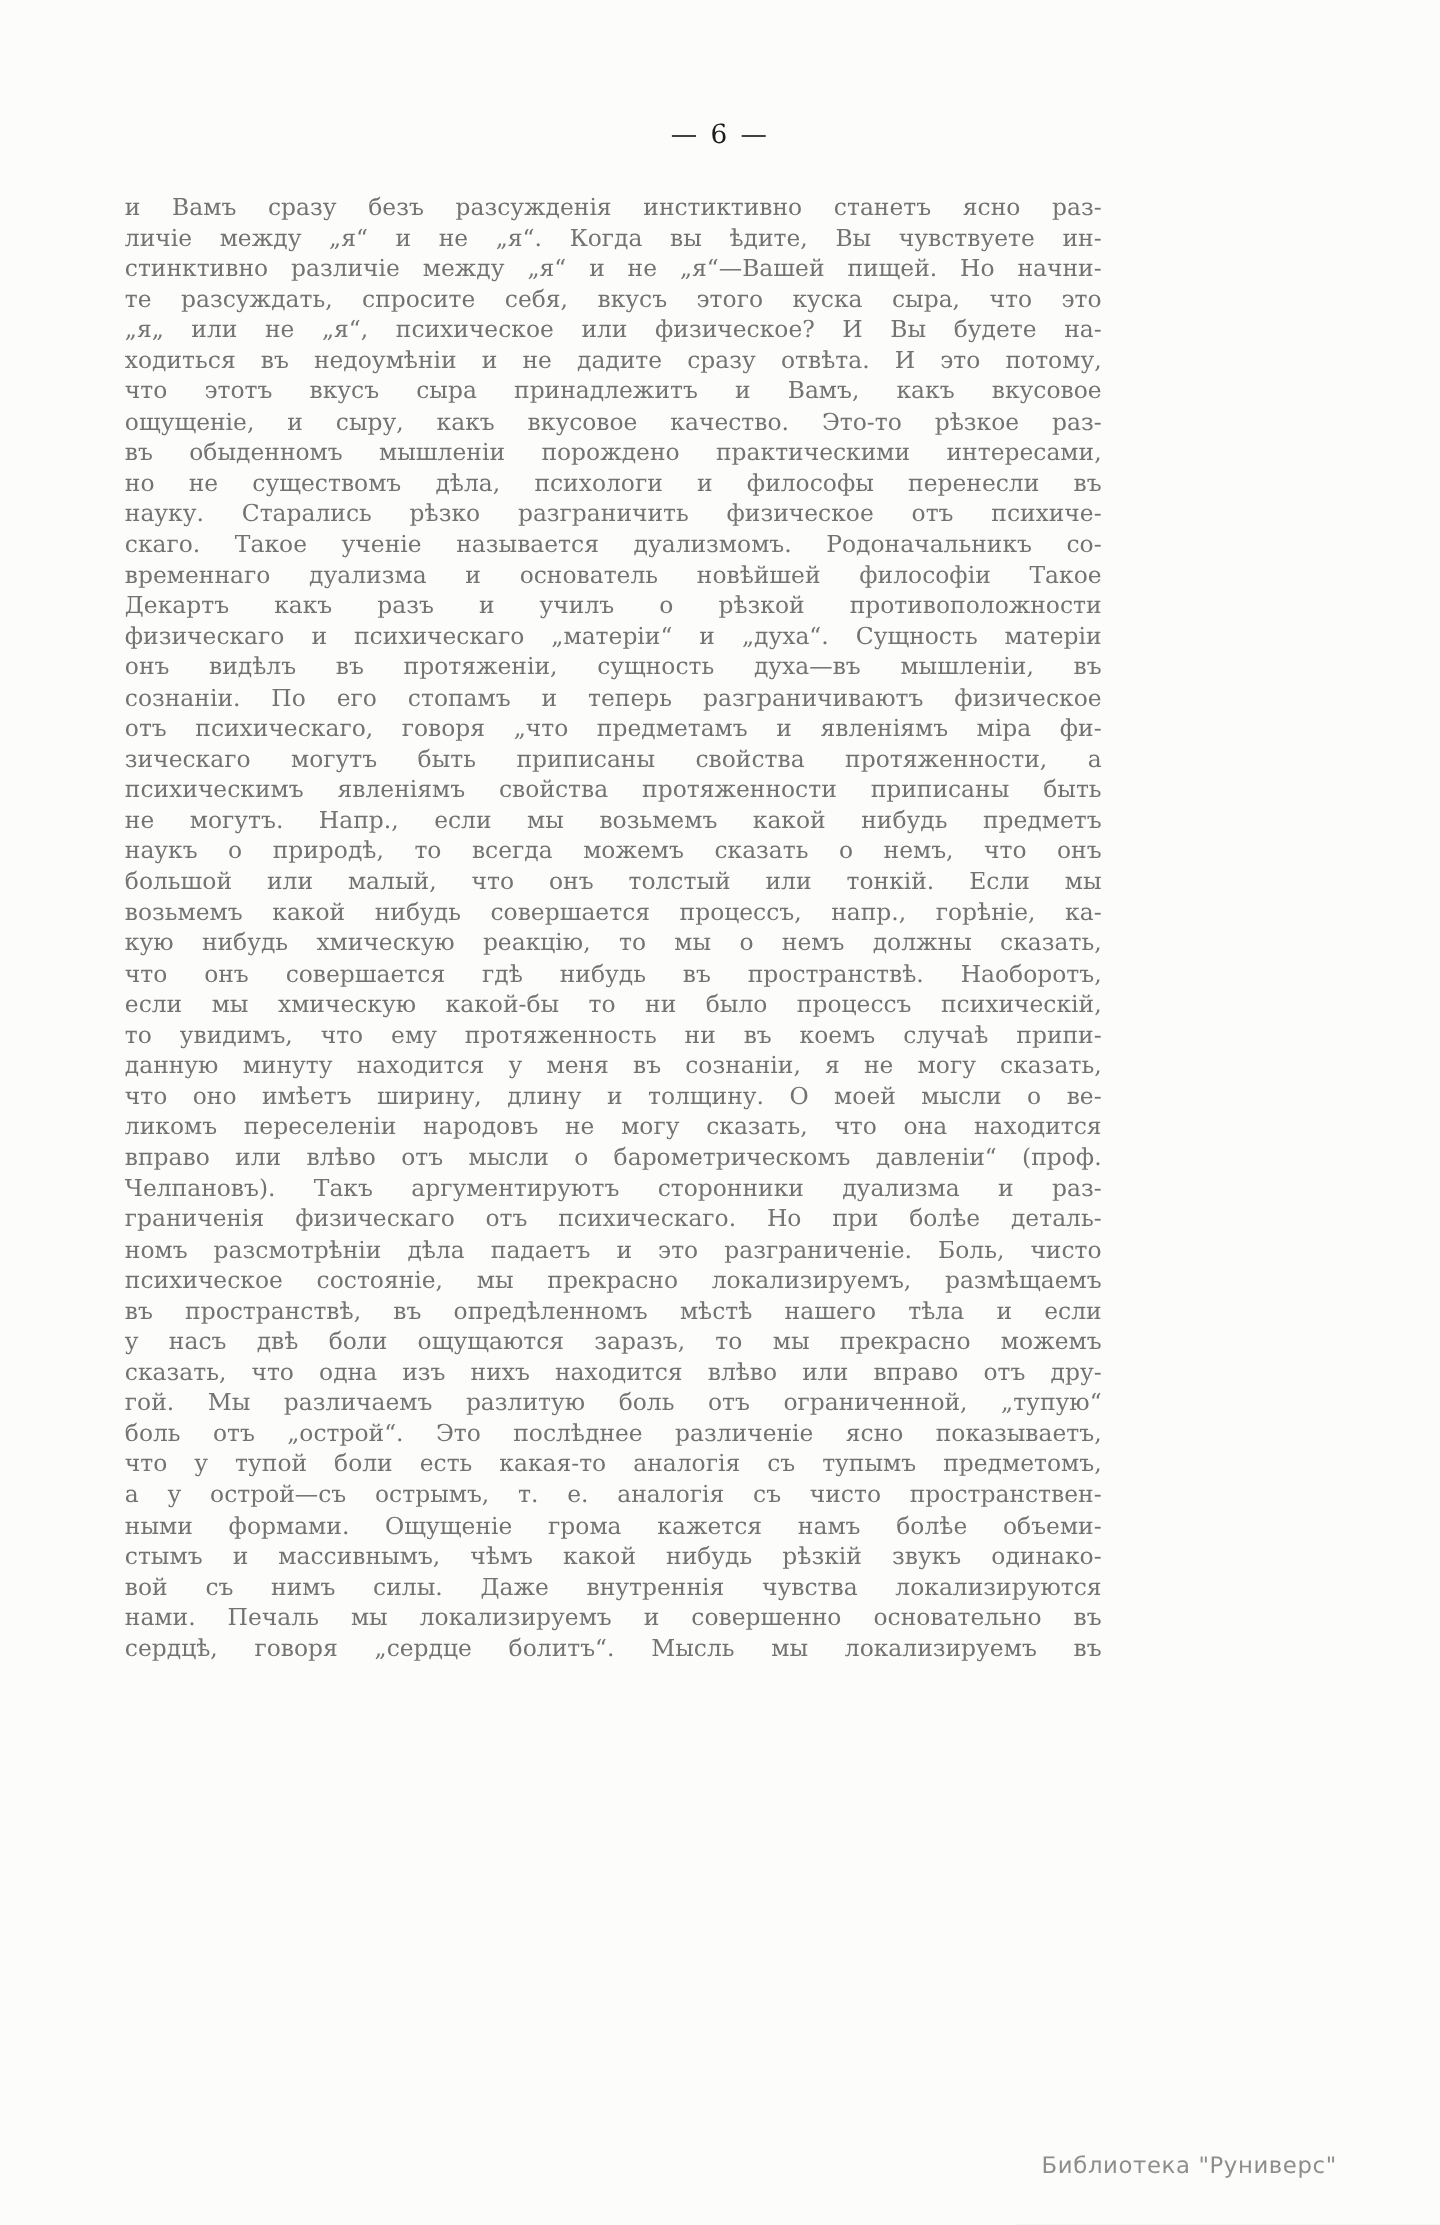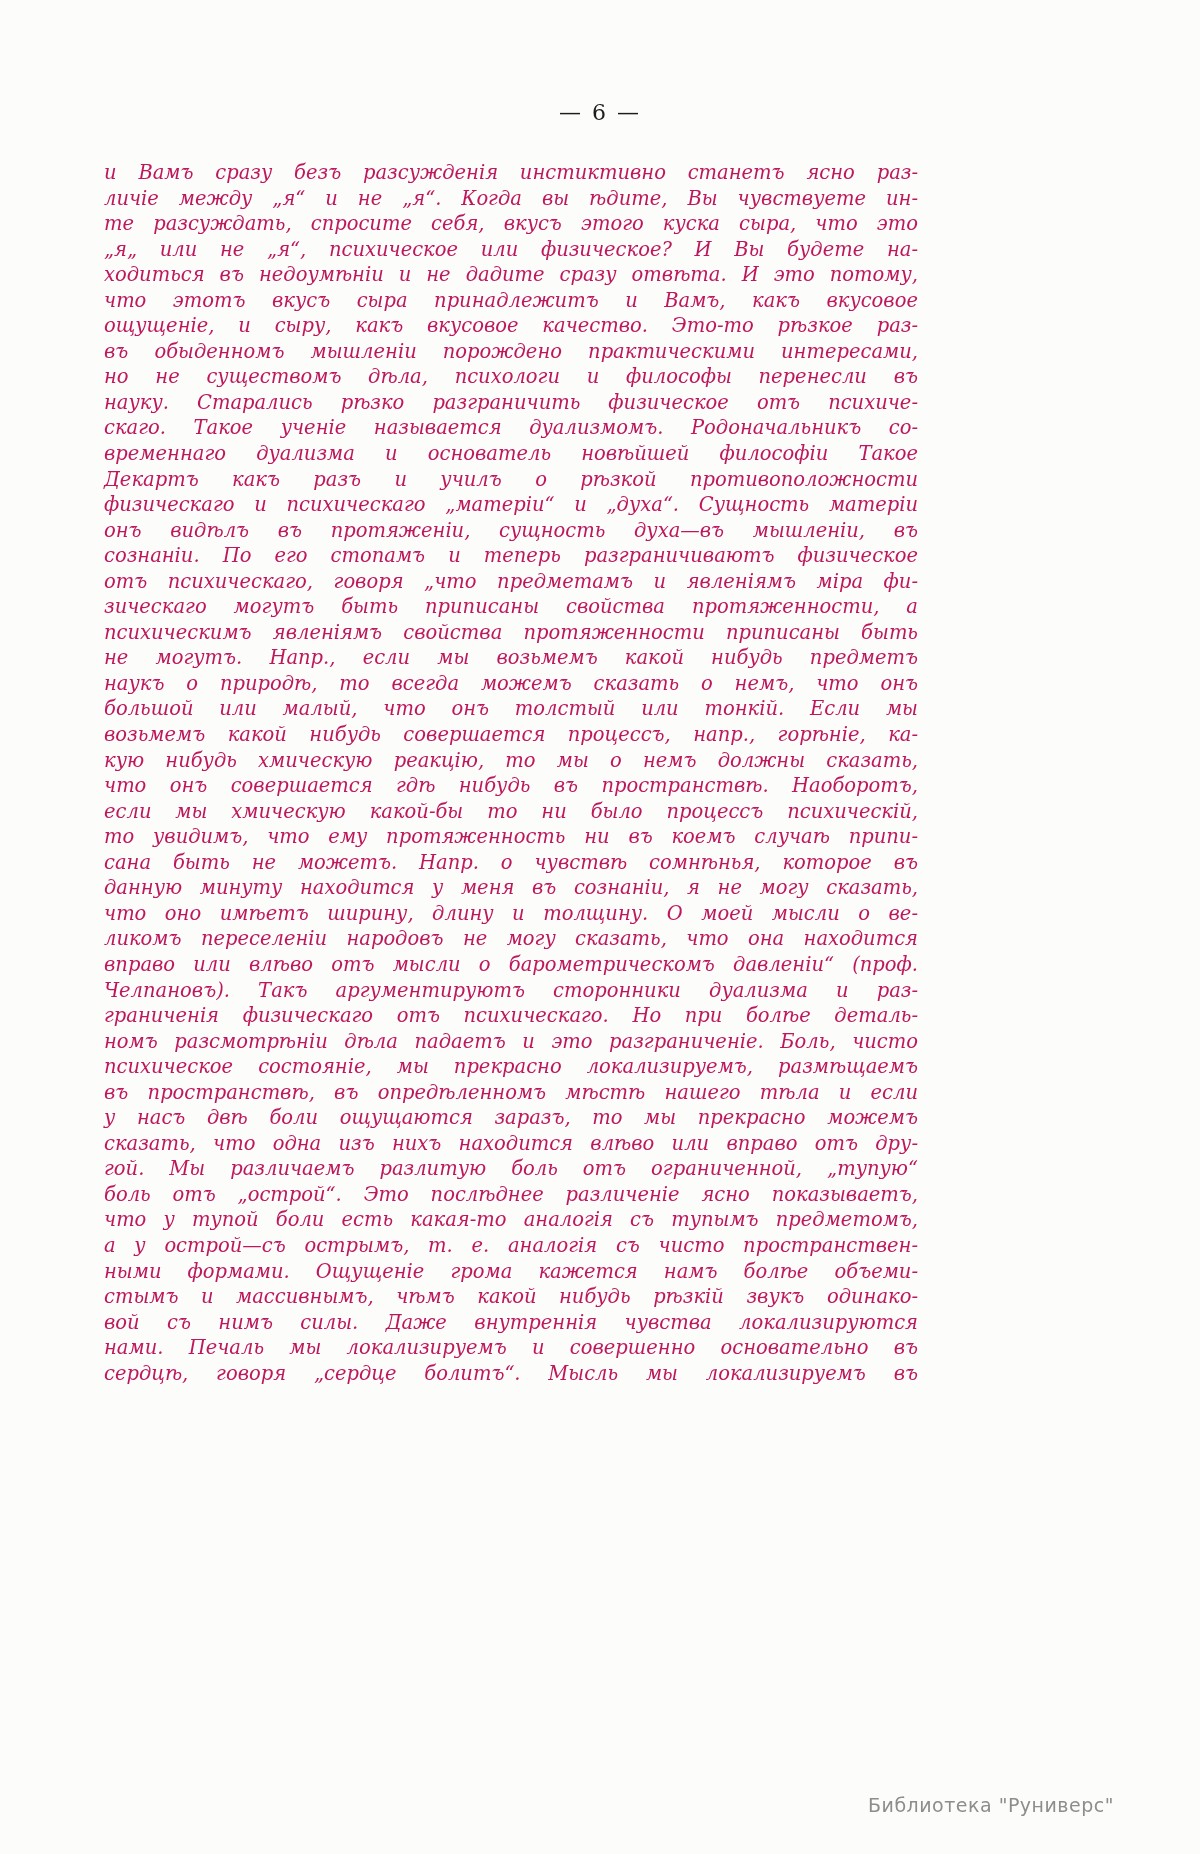--- a/index.html
+++ b/index.html
@@ -33,42 +33,42 @@
     left: 104px;
     width: 814px;
   }
   .line {
     font-size: 19.5px;
     line-height: 25.55px;
     text-align: justify;
     text-align-last: justify;
     white-space: normal;
     word-spacing: 1px;
-    color: #be185d;
-    font-style: italic;
+    color: #737373;
   }
   .watermark {
     position: absolute;
     right: 86px;
     bottom: 38px;
     font-family: "DejaVu Sans", "Liberation Sans", sans-serif;
     font-size: 19px;
     color: #8d8d8d;
     letter-spacing: 0.5px;
   }
 </style>
 </head>
 <body>
 
 <div class="page">
   <div class="page-number">— 6 —</div>
 
   <div class="text-block">
       <div class="line">и Вамъ сразу безъ разсужденія инстиктивно станетъ ясно раз-</div>
       <div class="line">личіе между „я“ и не „я“. Когда вы ѣдите, Вы чувствуете ин-</div>
+      <div class="line">стинктивно различіе между „я“ и не „я“—Вашей пищей. Но начни-</div>
       <div class="line">те разсуждать, спросите себя, вкусъ этого куска сыра, что это</div>
       <div class="line">„я„ или не „я“, психическое или физическое? И Вы будете на-</div>
       <div class="line">ходиться въ недоумѣніи и не дадите сразу отвѣта. И это потому,</div>
       <div class="line">что этотъ вкусъ сыра принадлежитъ и Вамъ, какъ вкусовое</div>
       <div class="line">ощущеніе, и сыру, какъ вкусовое качество. Это-то рѣзкое раз-</div>
       <div class="line">въ обыденномъ мышленіи порождено практическими интересами,</div>
       <div class="line">но не существомъ дѣла, психологи и философы перенесли въ</div>
       <div class="line">науку. Старались рѣзко разграничить физическое отъ психиче-</div>
       <div class="line">скаго. Такое ученіе называется дуализмомъ. Родоначальникъ со-</div>
       <div class="line">временнаго дуализма и основатель новѣйшей философіи Такое</div>
@@ -80,21 +80,20 @@
       <div class="line">зическаго могутъ быть приписаны свойства протяженности, а</div>
       <div class="line">психическимъ явленіямъ свойства протяженности приписаны быть</div>
       <div class="line">не могутъ. Напр., если мы возьмемъ какой нибудь предметъ</div>
       <div class="line">наукъ о природѣ, то всегда можемъ сказать о немъ, что онъ</div>
       <div class="line">большой или малый, что онъ толстый или тонкій. Если мы</div>
       <div class="line">возьмемъ какой нибудь совершается процессъ, напр., горѣніе, ка-</div>
       <div class="line">кую нибудь хмическую реакцію, то мы о немъ должны сказать,</div>
       <div class="line">что онъ совершается гдѣ нибудь въ пространствѣ. Наоборотъ,</div>
       <div class="line">если мы хмическую какой-бы то ни было процессъ психическій,</div>
       <div class="line">то увидимъ, что ему протяженность ни въ коемъ случаѣ припи-</div>
-      <div class="line">сана быть не можетъ. Напр. о чувствѣ сомнѣнья, которое въ</div>
       <div class="line">данную минуту находится у меня въ сознаніи, я не могу сказать,</div>
       <div class="line">что оно имѣетъ ширину, длину и толщину. О моей мысли о ве-</div>
       <div class="line">ликомъ переселеніи народовъ не могу сказать, что она находится</div>
       <div class="line">вправо или влѣво отъ мысли о барометрическомъ давленіи“ (проф.</div>
       <div class="line">Челпановъ). Такъ аргументируютъ сторонники дуализма и раз-</div>
       <div class="line">граниченія физическаго отъ психическаго. Но при болѣе деталь-</div>
       <div class="line">номъ разсмотрѣніи дѣла падаетъ и это разграниченіе. Боль, чисто</div>
       <div class="line">психическое состояніе, мы прекрасно локализируемъ, размѣщаемъ</div>
       <div class="line">въ пространствѣ, въ опредѣленномъ мѣстѣ нашего тѣла и если</div>
       <div class="line">у насъ двѣ боли ощущаются заразъ, то мы прекрасно можемъ</div>

